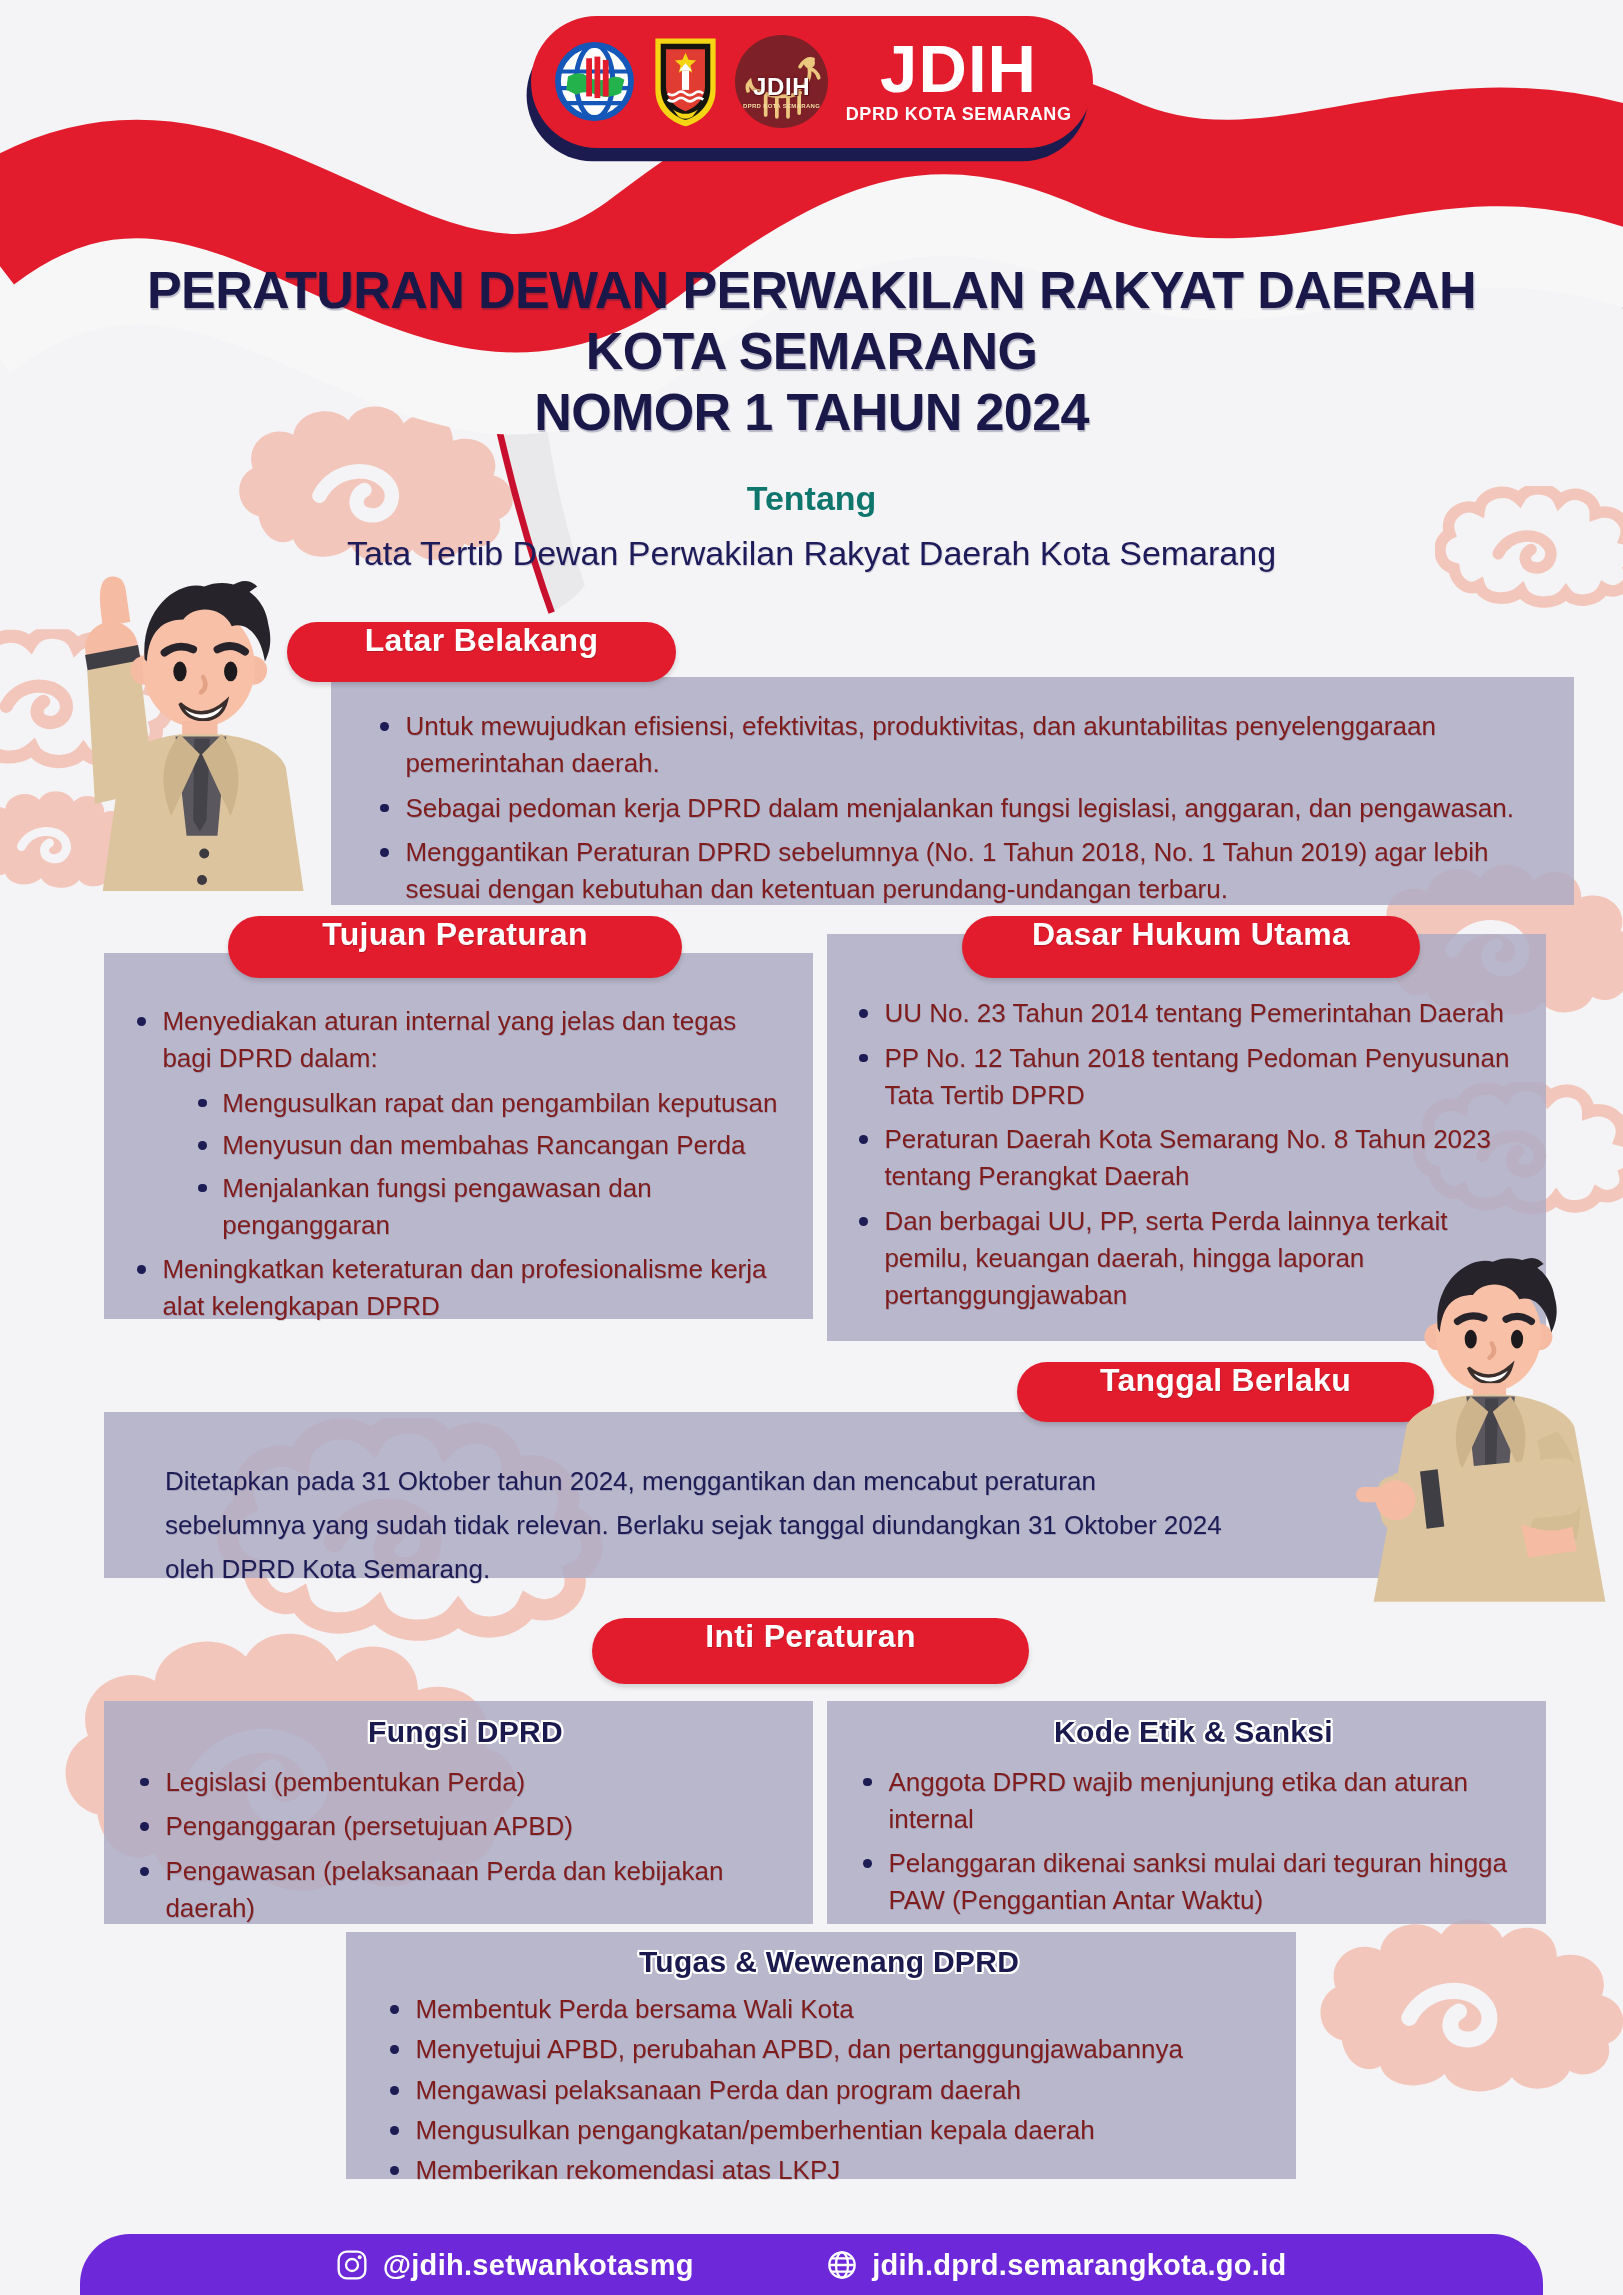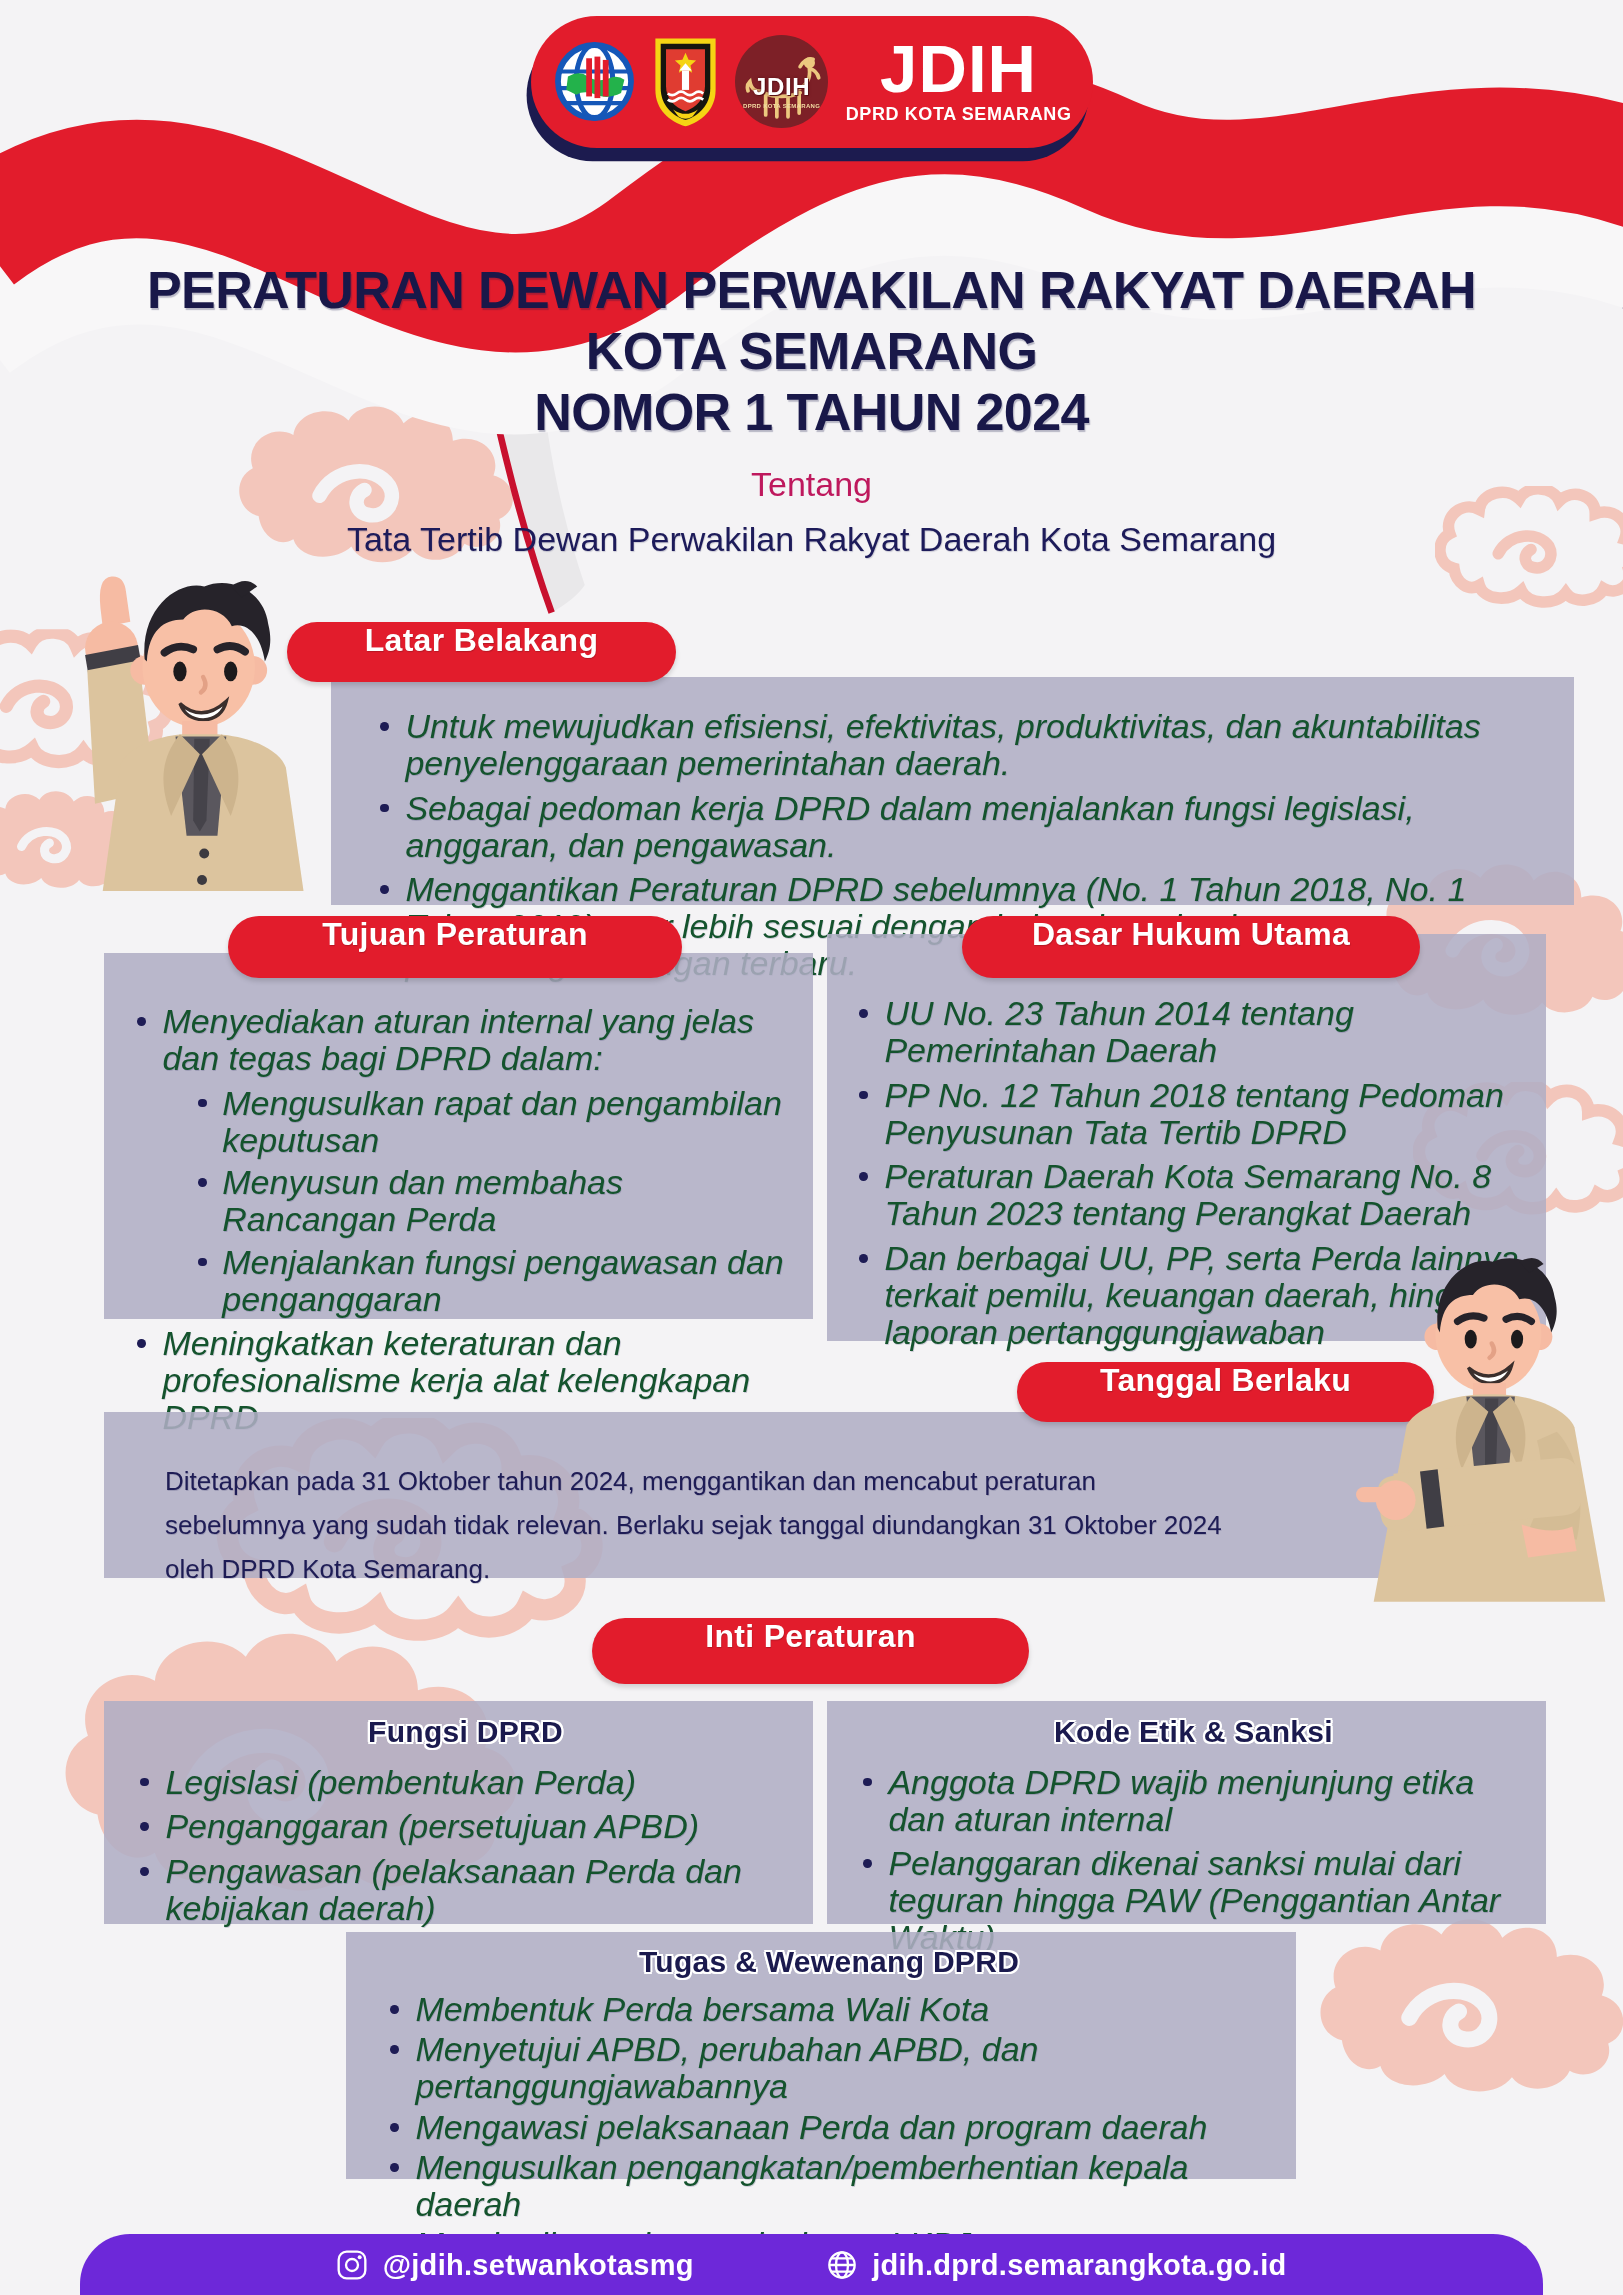--- a/index.html
+++ b/index.html
@@ -30,36 +30,36 @@
   .warak-sub{position:relative;z-index:2;font-size:6px;font-weight:700;color:#f3dba2;margin-top:2.2px;letter-spacing:0.3px;}
   .brand{display:flex;flex-direction:column;align-items:center;margin-left:3.3px;}
   .brand-title{font-size:67px;font-weight:800;color:#ffffff;line-height:61px;letter-spacing:1.1px;}
   .brand-sub{font-size:18px;font-weight:700;color:#ffffff;letter-spacing:0.6px;margin-top:4.4px;}
   
   .title-block{position:absolute;left:0;top:260px;width:1623px;text-align:center;z-index:3;}
   .title-line{
     font-size:52px;line-height:61px;font-weight:800;letter-spacing:-0.6px;
     color:#191849;text-shadow:1.1px 1.7px 1.1px rgba(25,24,73,.28);
   }
-  .tentang{font-size:34px;font-weight:400;color:#be185d;margin-top:22px;}
+  .tentang{font-size:34px;font-weight:700;color:#0f766e;margin-top:36px;}
   .subject{font-size:34px;font-weight:500;color:#1d1b5a;margin-top:15.5px;text-shadow:0.6px 1.1px 1.1px rgba(25,24,73,.2);}
   
   .pill{
     position:absolute;z-index:4;background:#e21c2c;border-radius:39px;
     display:flex;align-items:flex-start;justify-content:center;
     box-shadow:0 3.3px 5.5px rgba(0,0,0,.15);
   }
   .pill span{font-size:32px;font-weight:800;color:#fff;letter-spacing:0.3px;
     text-shadow:0.6px 1.1px 1.1px rgba(0,0,0,.2);}
   .panel{position:absolute;z-index:2;background:rgba(176,174,196,.87);}
   .bullets{list-style:none;margin:0;padding:0;}
   .bullets li{display:flex;gap:16.6px;margin-bottom:7.7px;}
   .dot{flex:none;width:8.8px;height:8.8px;border-radius:50%;background:#1e1c55;margin-top:14px;}
-  .bt{font-size:34px;line-height:37px;font-weight:500;color:#14532d;
-      text-shadow:0.6px 1.1px 0.6px rgba(30,28,85,.18);font-style:italic;}
+  .bt{font-size:26px;line-height:37px;font-weight:500;color:#7f1d1d;
+      text-shadow:0.6px 1.1px 0.6px rgba(30,28,85,.18);}
   .sub-bullets{list-style:none;margin:3.3px 0 0 61px;padding:0;}
   .sub-bullets li{display:flex;gap:15.5px;margin-bottom:5.5px;}
   .box-head{
     text-align:center;font-size:30px;font-weight:800;color:#1b1a4e;letter-spacing:0.3px;
     text-shadow:2.2px 0 0 #fff,-2.2px 0 0 #fff,0 2.2px 0 #fff,0 -2.2px 0 #fff,
                 1.7px 1.7px 0 #fff,-1.7px -1.7px 0 #fff,1.7px -1.7px 0 #fff,-1.7px 1.7px 0 #fff;
   }
   
   .lb-panel{left:331px;top:677px;width:1243px;height:228px;padding:31px 33px 0 49px;box-sizing:border-box;}
   .pill-lb{left:287px;top:622px;width:389px;height:60px;}

